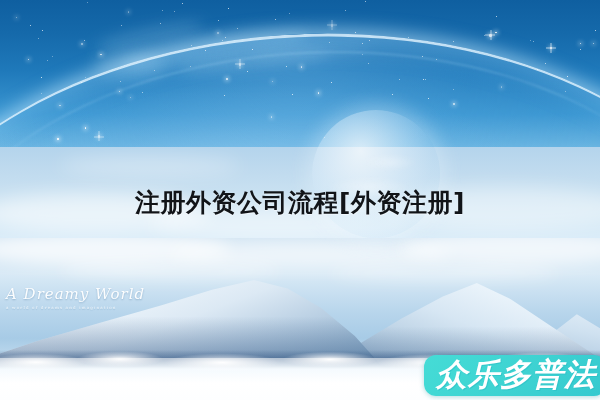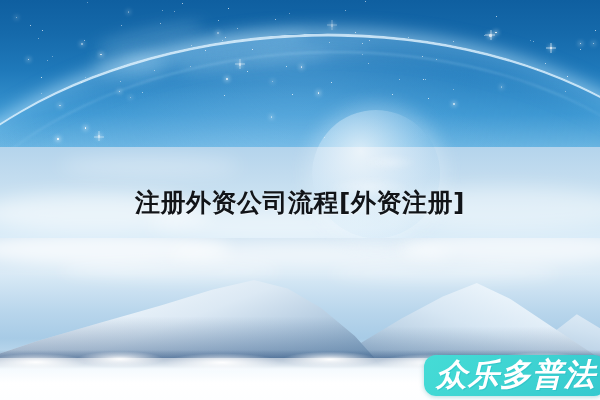--- a/index.html
+++ b/index.html
@@ -336,18 +336,22 @@
     <div class="peak peak-left-shadow"></div>
 
     <div class="base-dark"></div>
     <div class="cloudsea"></div>
   </div>
 
   <div class="moon"></div>
 
   <div class="title">注册外资公司流程[外资注册]</div>
 
+  <div class="wm-left">
+    <div>A Dreamy World</div>
+    <div class="wm-left-sub">a world of dreams and imagination</div>
+  </div>
 
   <div class="wm-right">
     <span>众乐多普法</span>
   </div>
 
 </div>
 
 </body></html>

